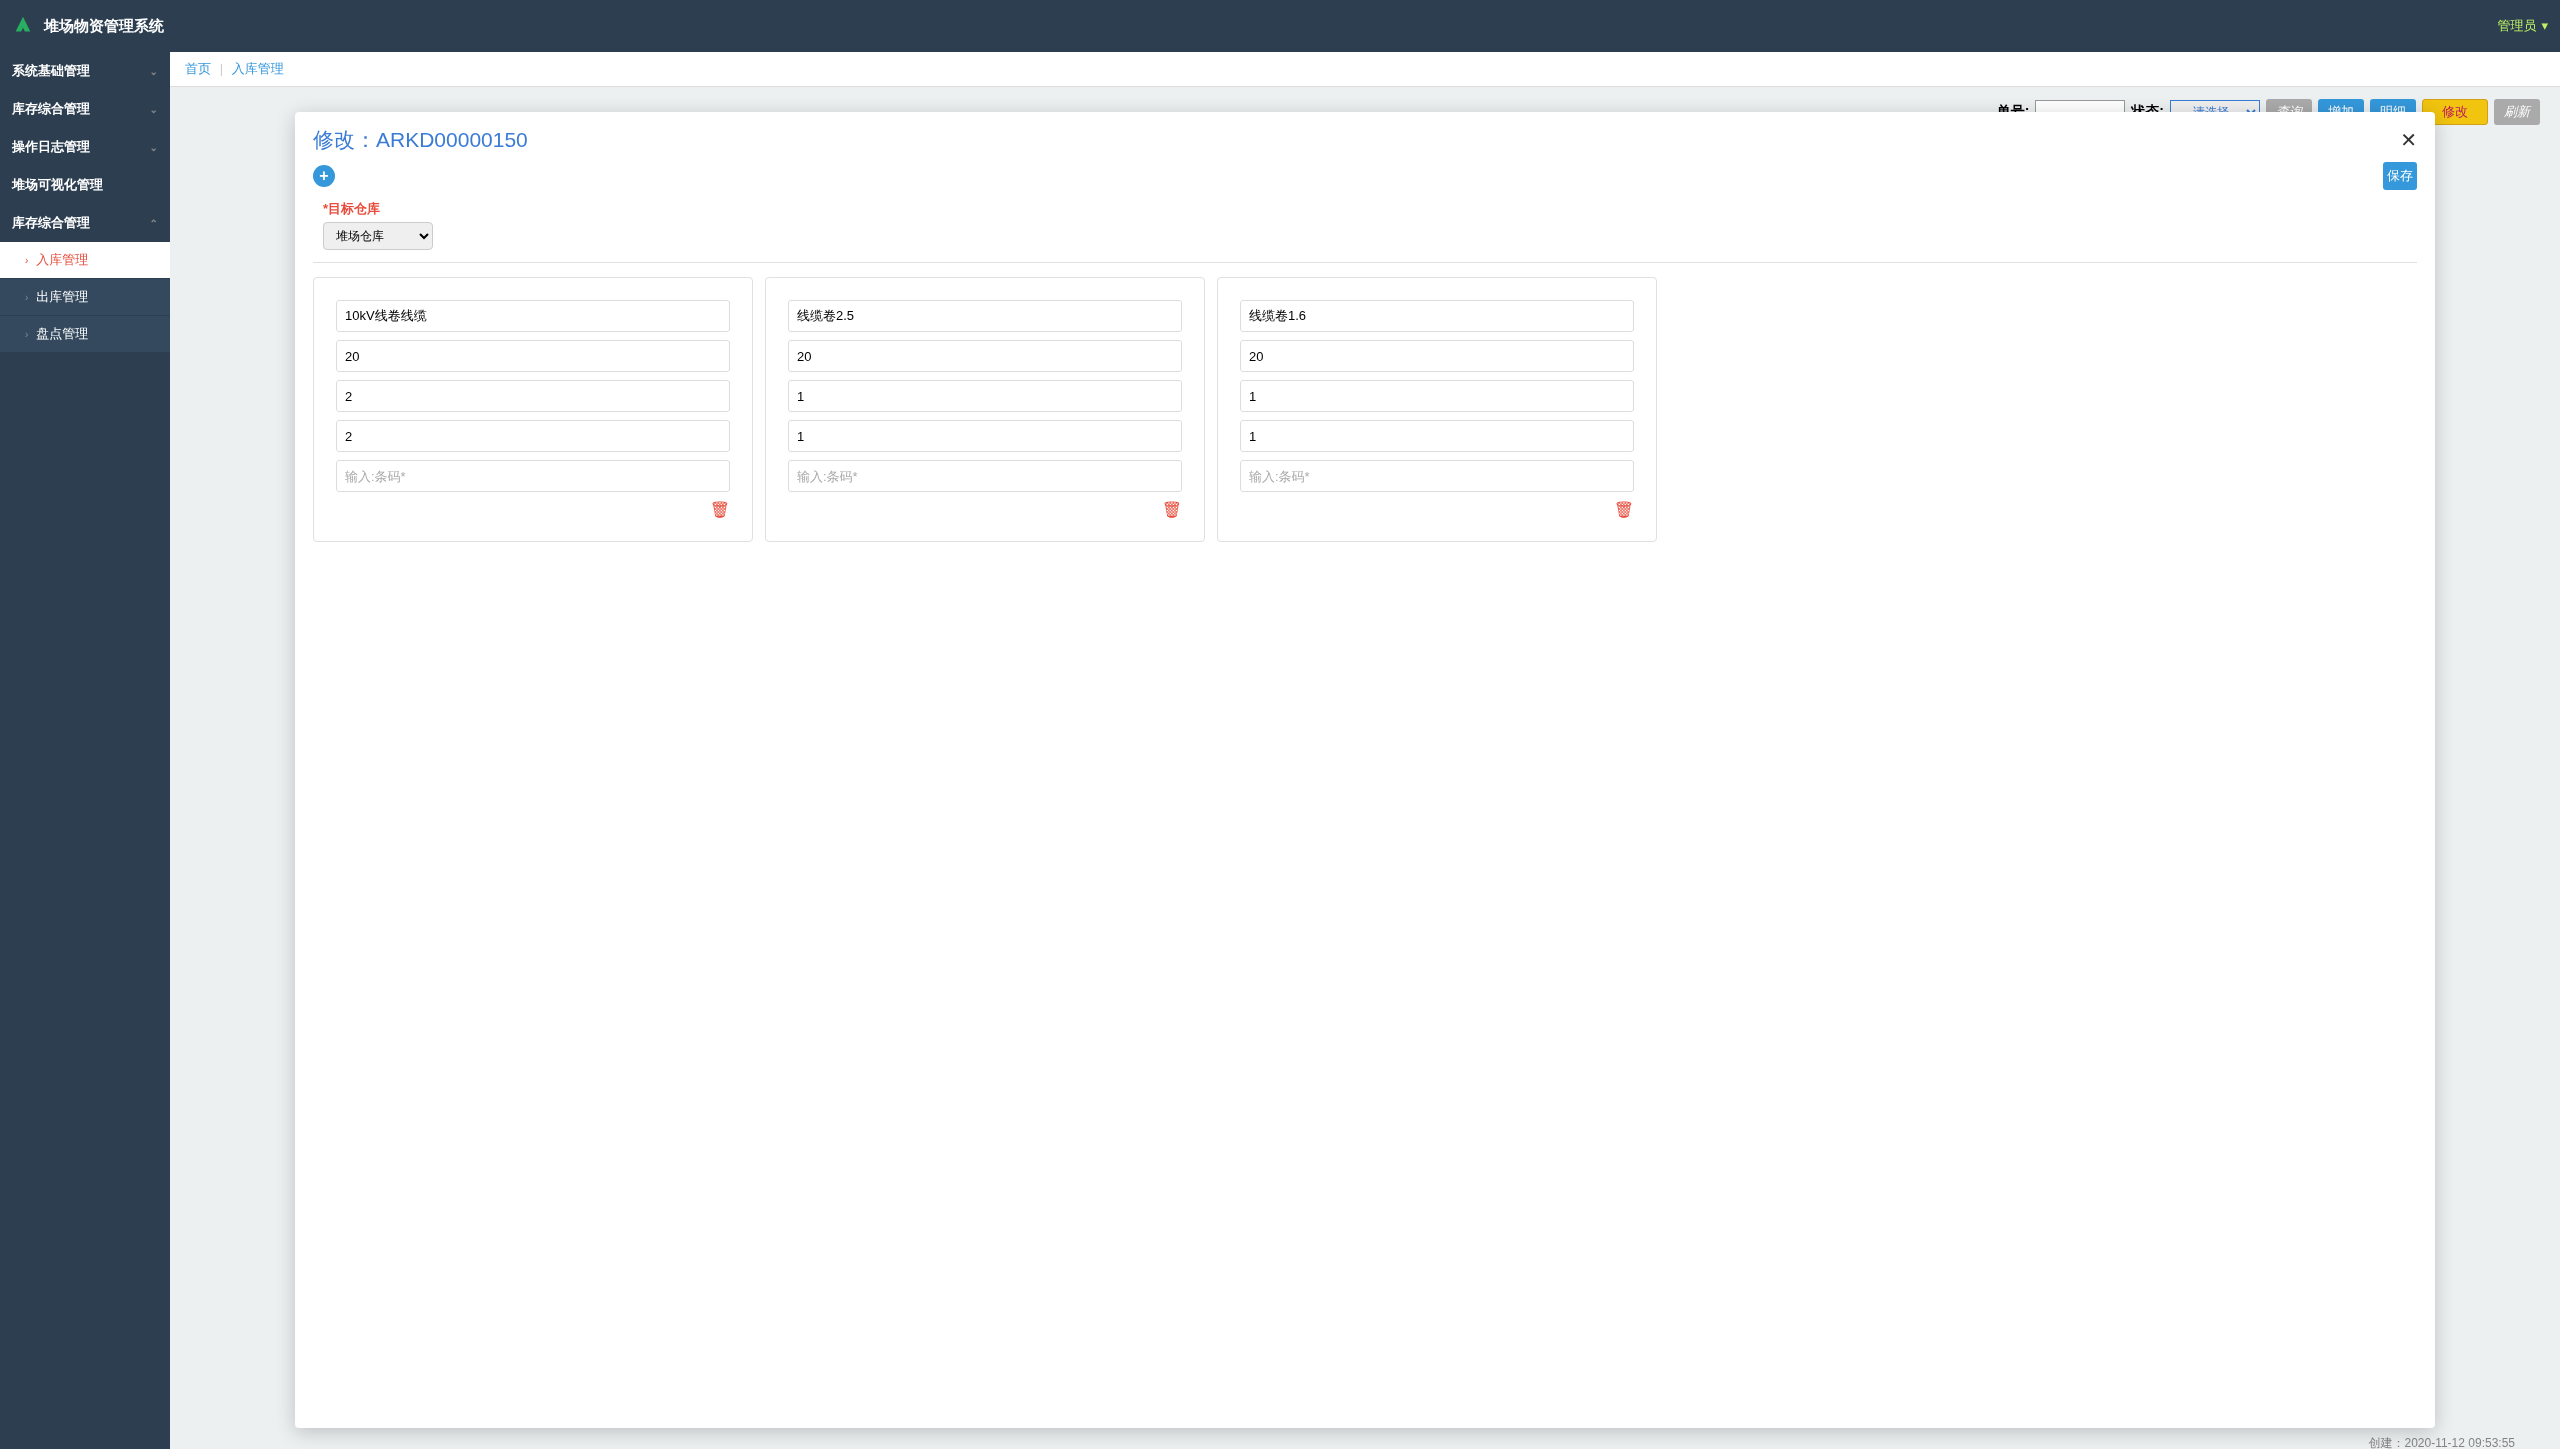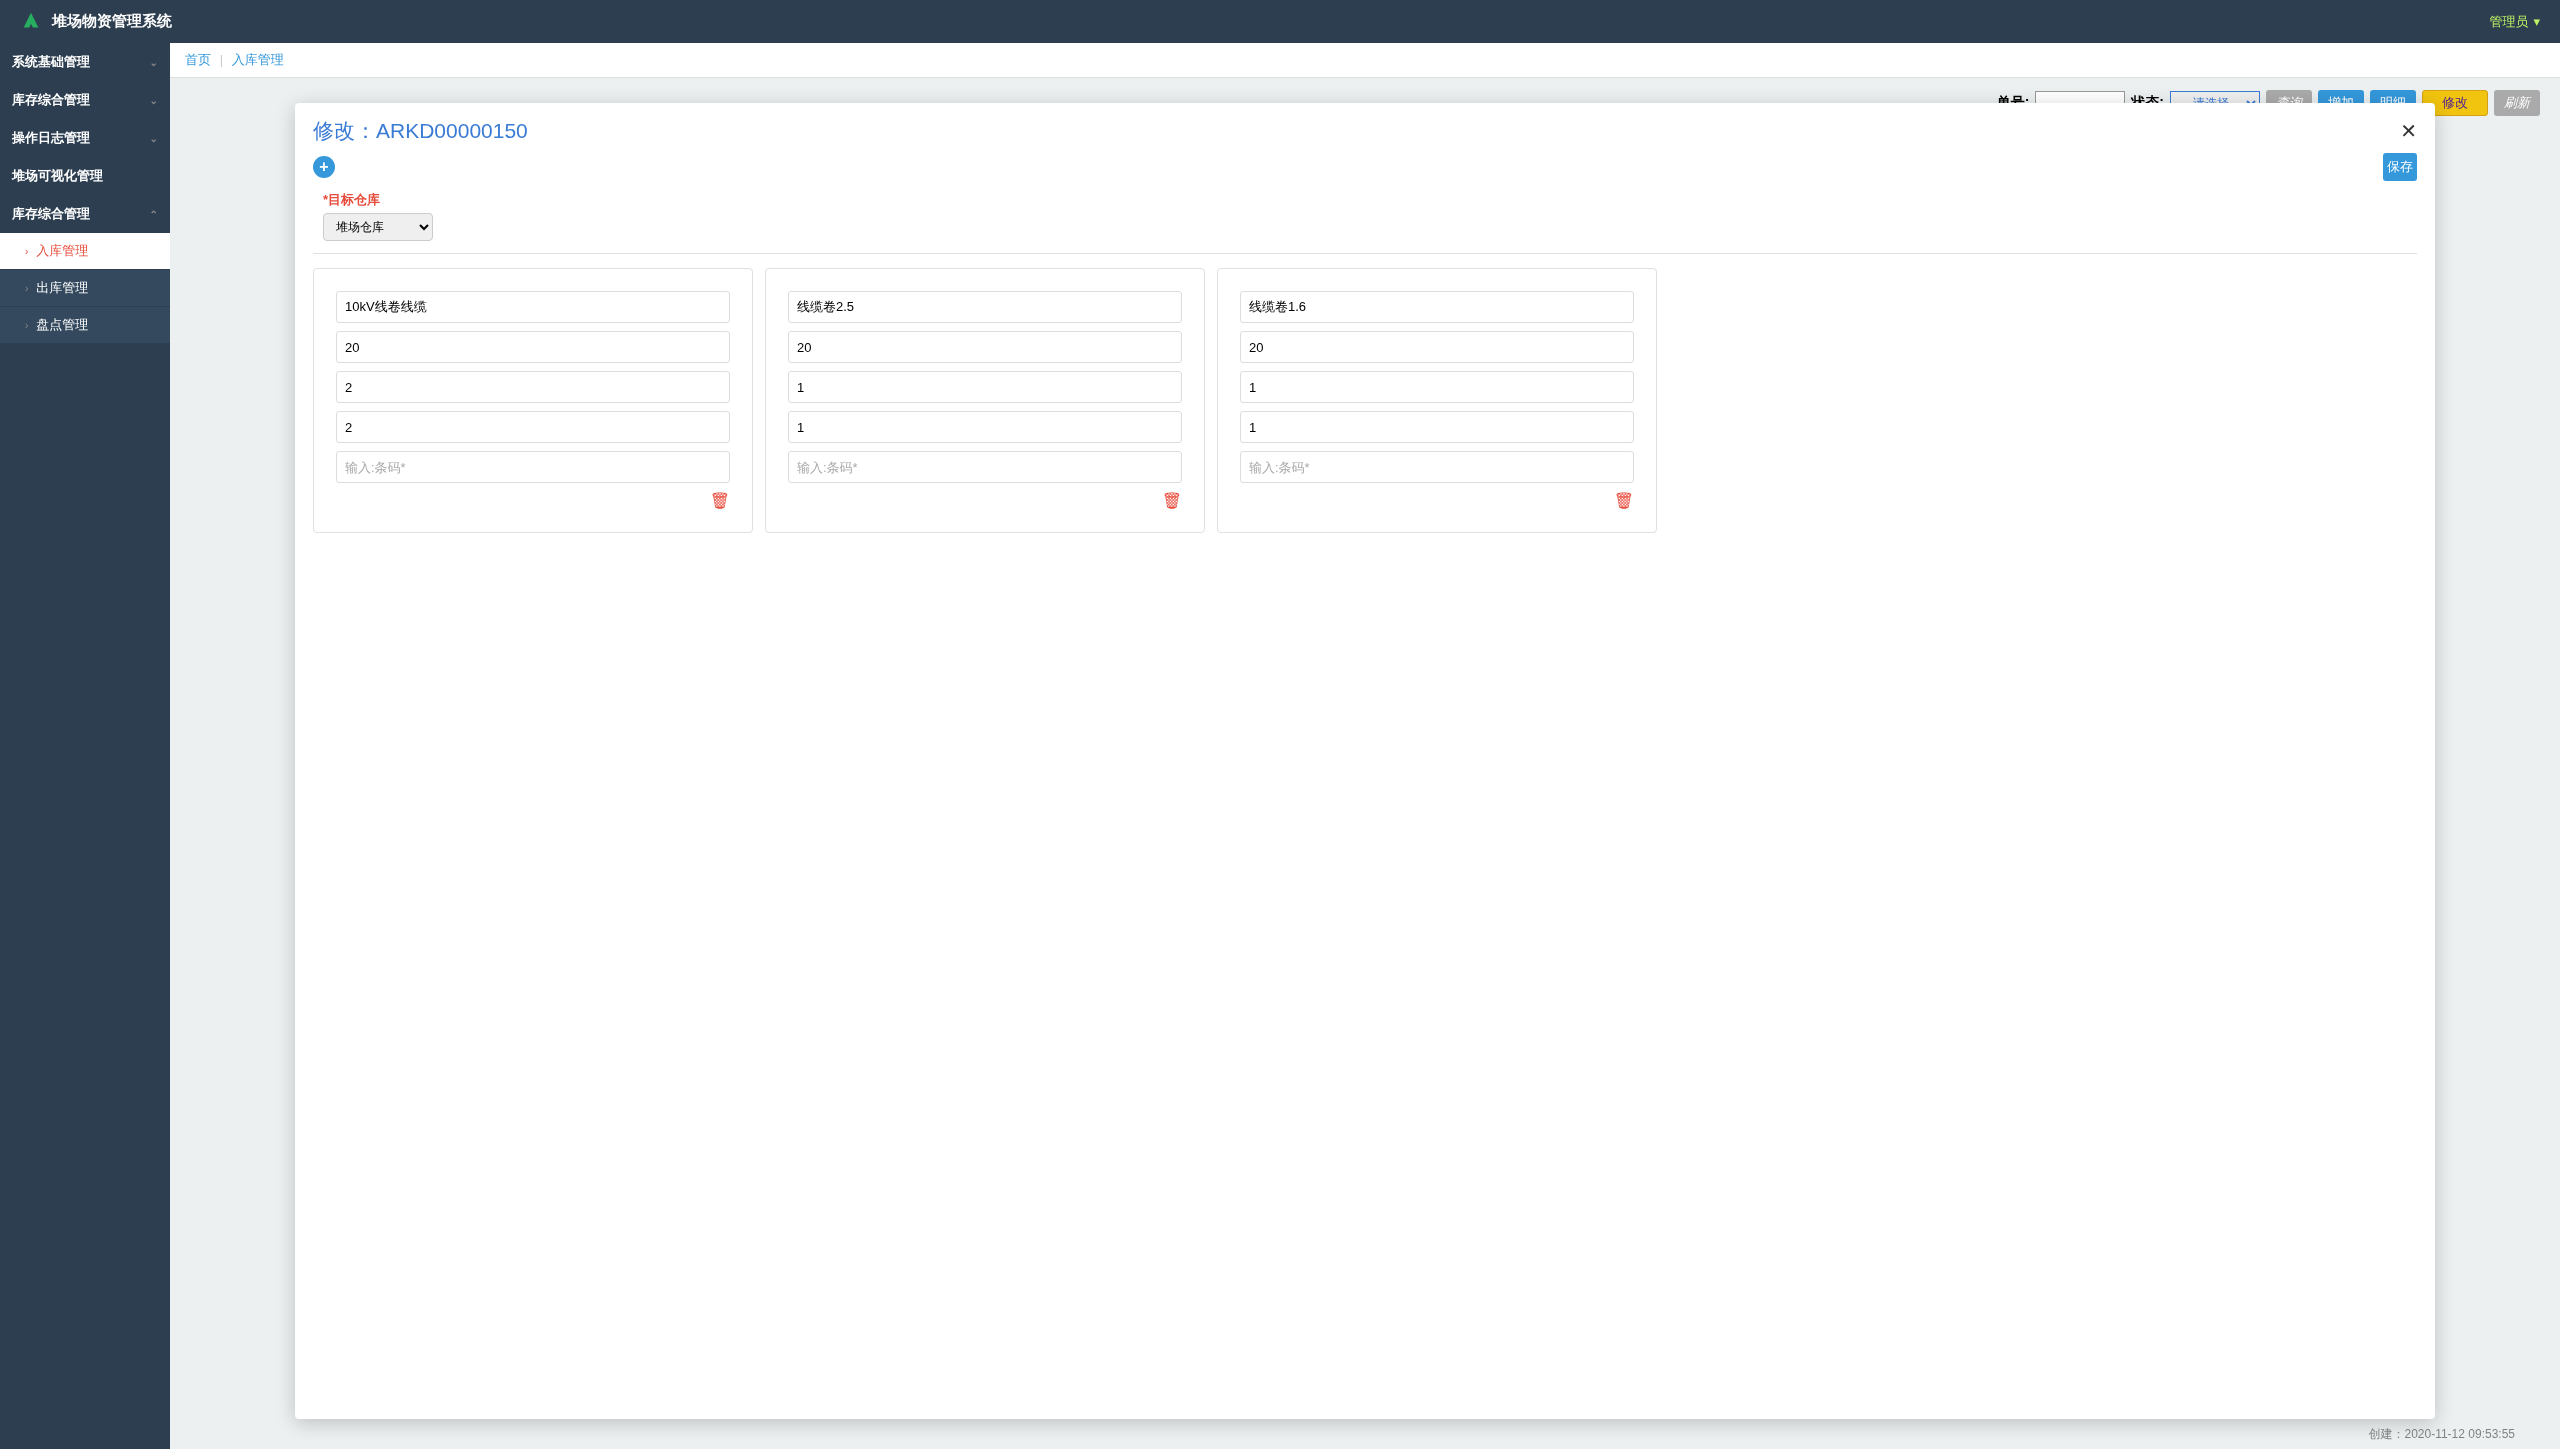--- a/index.html
+++ b/index.html
@@ -1,19 +1,19 @@
 <!DOCTYPE html>
 <html><head>
 <meta charset="utf-8">
 <style>
 * { margin: 0; padding: 0; box-sizing: border-box; }
 body { font-family: "Microsoft YaHei", Arial, sans-serif; font-size: 14px; background: #f5f5f5; overflow: hidden; }
 
 
-.header { height: 43px; background: #2c3e50; display: flex; align-items: center; padding: 0 20px; color: #fff; justify-content: space-between; font-family: Liberation Serif, serif; }
+.header { height: 52px; background: #2c3e50; display: flex; align-items: center; padding: 0 12px; color: #fff; justify-content: space-between; font-family: Liberation Serif, serif; }
 .header-left { display: flex; align-items: center; gap: 10px; }
 .logo-icon { width: 22px; height: 22px; }
 .app-title { font-size: 15px; font-weight: bold; }
 .header-right { display: flex; align-items: center; gap: 5px; cursor: pointer; color: #bef264; font-size: 13px; }
 
 
 .main-layout { display: flex; height: calc(100vh - 43px); }
 
 
 .sidebar { width: 170px; background: #2c3e50; color: #fff; flex-shrink: 0; overflow-y: auto; }
@@ -32,21 +32,21 @@
 .breadcrumb .sep { margin: 0 5px; color: #ccc; }
 
 
 .toolbar { padding: 12px 20px; display: flex; justify-content: flex-end; align-items: center; gap: 6px; }
 .toolbar label { font-weight: bold; font-size: 14px; }
 .toolbar input[type=text] { height: 24px; width: 90px; border: 1px solid #999; padding: 0 4px; font-size: 12px; }
 .toolbar select { height: 24px; border: 1px solid #3a7bd5; color: #3a7bd5; font-size: 12px; padding: 0 2px; width: 90px; }
 .btn { padding: 4px 10px; border: none; border-radius: 3px; color: #fff; font-size: 13px; cursor: pointer; }
 .btn-default { background: #aaa; font-style: italic; }
 .btn-primary { background: #3498db; }
-.btn-warning { background: #f1c40f; border: 1px solid #d4a017; color: #4c1d95; padding: 3px 19px; }
+.btn-warning { background: #f1c40f; border: 1px solid #d4a017; color: #be185d; padding: 3px 19px; }
 
 
 .modal-overlay { position: absolute; top: 60px; left: 0; right: 0; bottom: 0; display: flex; justify-content: center; align-items: flex-start; }
 .modal { background: #fff; width: calc(100% - 70px); max-width: 2140px; border-radius: 4px; box-shadow: 0 4px 20px rgba(0,0,0,0.2); height: calc(100% - 30px); display: flex; flex-direction: column; }
 .modal-header { padding: 14px 18px 8px; display: flex; justify-content: space-between; align-items: center; }
 .modal-title { color: #3a7bd5; font-size: 21px; text-align: right; }
 .modal-close { background: none; border: none; font-size: 20px; cursor: pointer; color: #333; }
 .modal-toolbar { padding: 0 18px 10px; display: flex; justify-content: space-between; align-items: center; }
 .add-btn { width: 22px; height: 22px; border-radius: 50%; background: #3498db; color: #fff; border: none; font-size: 16px; font-weight: bold; cursor: pointer; display: flex; align-items: center; justify-content: center; line-height: 1; }
 .save-btn { background: #3498db; color: #fff; border: none; border-radius: 3px; padding: 5px 4px; font-size: 13px; cursor: pointer; }

